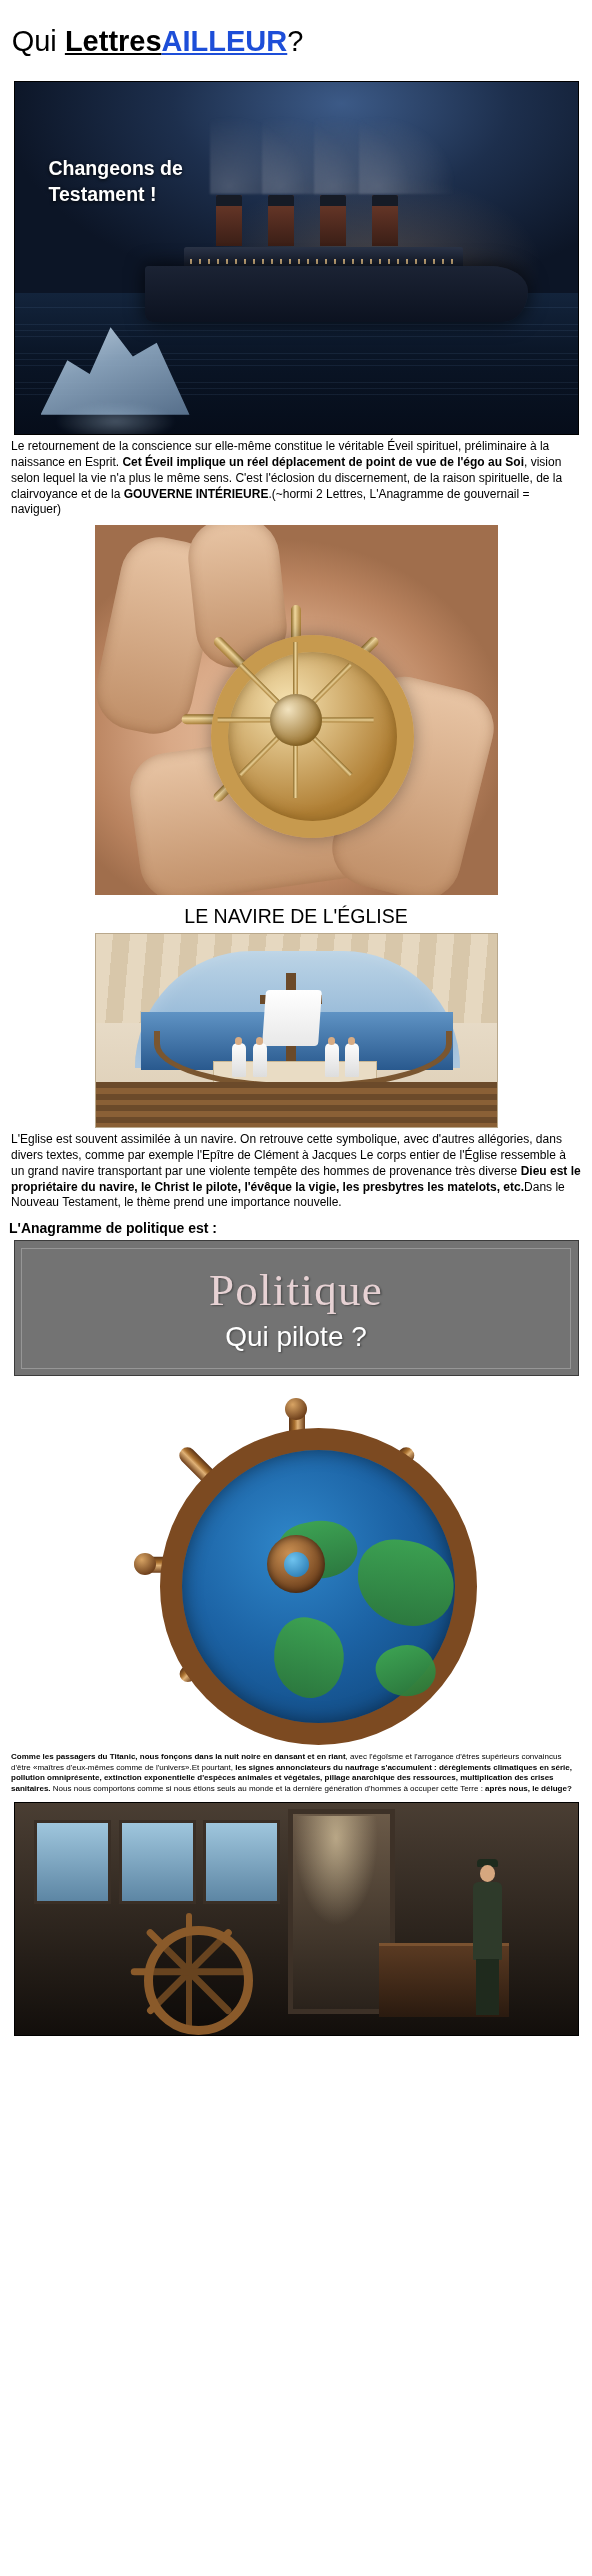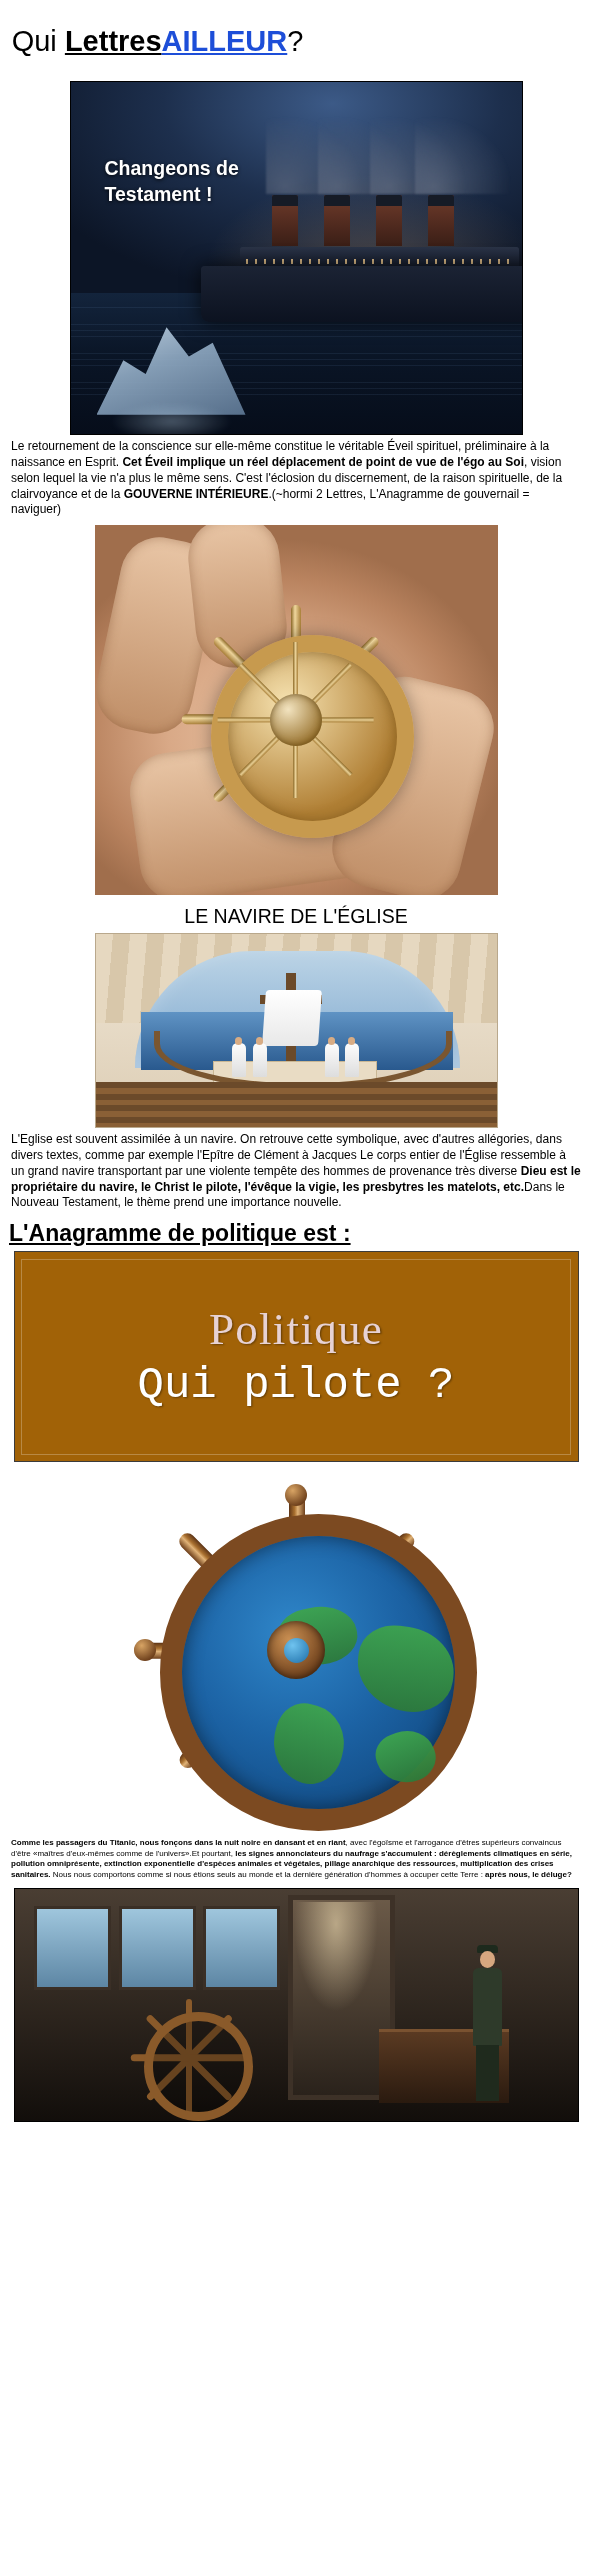--- a/index.html
+++ b/index.html
@@ -44,21 +44,21 @@
     width:570px;
     margin:3.9px auto 0 auto;
     font-size:12px;
     line-height:1.32;
     text-align:left;
   }
   .para b{font-weight:bold;}
 
   
   .titanic{
-    width:453px;height:354px;margin:3.9px auto 0 auto;
+    width:565px;height:354px;margin:3.9px auto 0 auto;
     border:0.6px solid #000;
     box-sizing:border-box;
     position:relative;
     overflow:hidden;
     background:
       radial-gradient(ellipse 273px 169px at 62% 30%, #2a3f63 0%, #16233d 55%, #0b1222 100%),
       linear-gradient(#0d1626,#060b16);
   }
   .tit-sky{
     position:absolute;left:0;top:0;width:100%;height:62%;
@@ -215,42 +215,42 @@
     position:absolute;left:0;bottom:0;width:100%;height:45px;
     background:repeating-linear-gradient(to bottom,#6b4a2a 0 5.8px,#8a6036 5.8px 11.7px);
   }
   .ch-boat{
     position:absolute;left:58px;top:97px;width:286px;height:52px;
     border:6.5px solid #7a5630;border-top:none;border-radius:0 0 143px 143px/0 0 45px 45px;
   }
 
   
   .ana-head{
-    font-size:23px;margin:9px 0 3.9px 9px;text-decoration:underline;
+    font-size:14px;margin:9px 0 3.9px 9px;
   }
   .politique-img{
-    width:565px;height:211px;margin:0 auto;
-    background:#a16207;
+    width:565px;height:136px;margin:0 auto;
+    background:#737373;
     border:1.3px solid #3b3b3b;
     box-sizing:border-box;
     position:relative;
     display:flex;flex-direction:column;align-items:center;justify-content:center;
   }
   .politique-img:before{
     content:"";position:absolute;left:6.5px;top:6.5px;right:6.5px;bottom:6.5px;
     border:1.3px solid rgba(255,255,255,.25);
   }
   .pol-word{
     font-family:"Liberation Serif", serif;
     font-size:45px;color:#e7d2d4;letter-spacing:1.3px;
     text-shadow:1.3px 1.3px 1.9px rgba(0,0,0,.35);
   }
   .pol-sub{
-    font-family:Liberation Mono, monospace;
-    font-size:44px;color:#ffffff;margin-top:5px;
+    font-family:Liberation Sans, sans-serif;
+    font-size:28px;color:#ffffff;margin-top:5px;
     text-shadow:1.3px 1.3px 1.9px rgba(0,0,0,.35);
   }
 
   
   .world-helm{
     width:422px;height:364px;margin:6.5px auto 0 auto;position:relative;
     background:#fff;
   }
   .wh-wheel{
     position:absolute;left:36px;top:19.5px;width:351px;height:325px;

